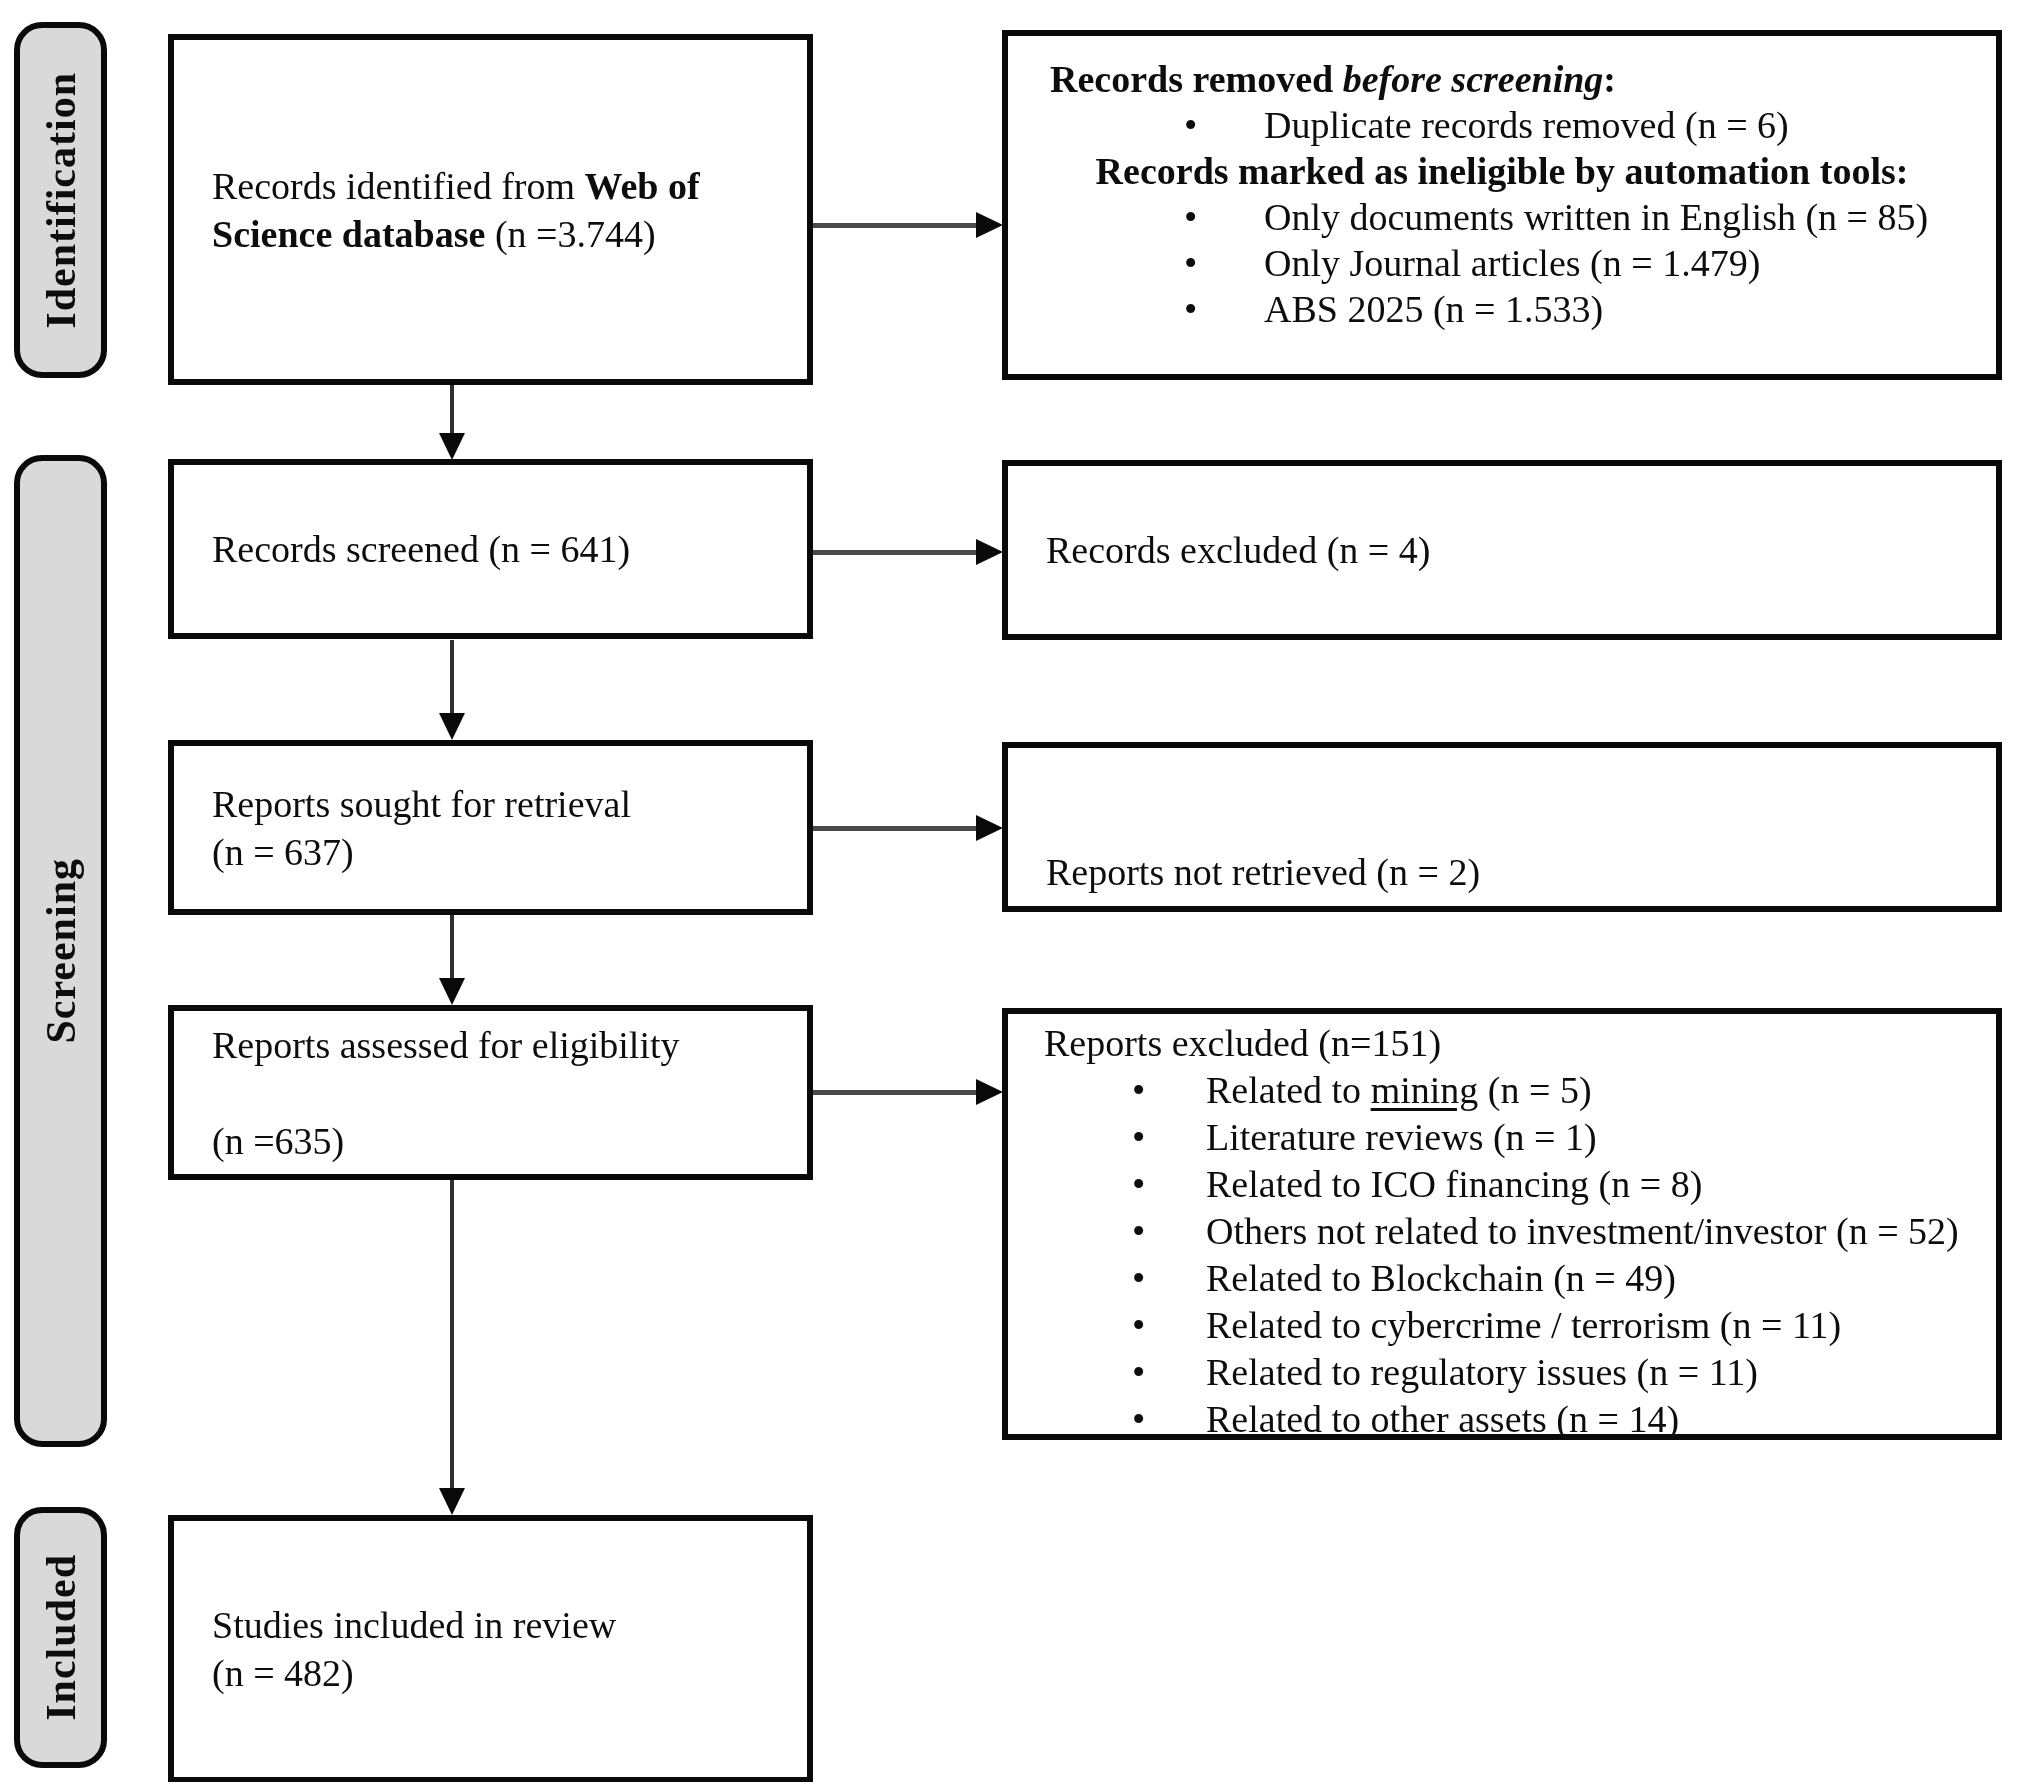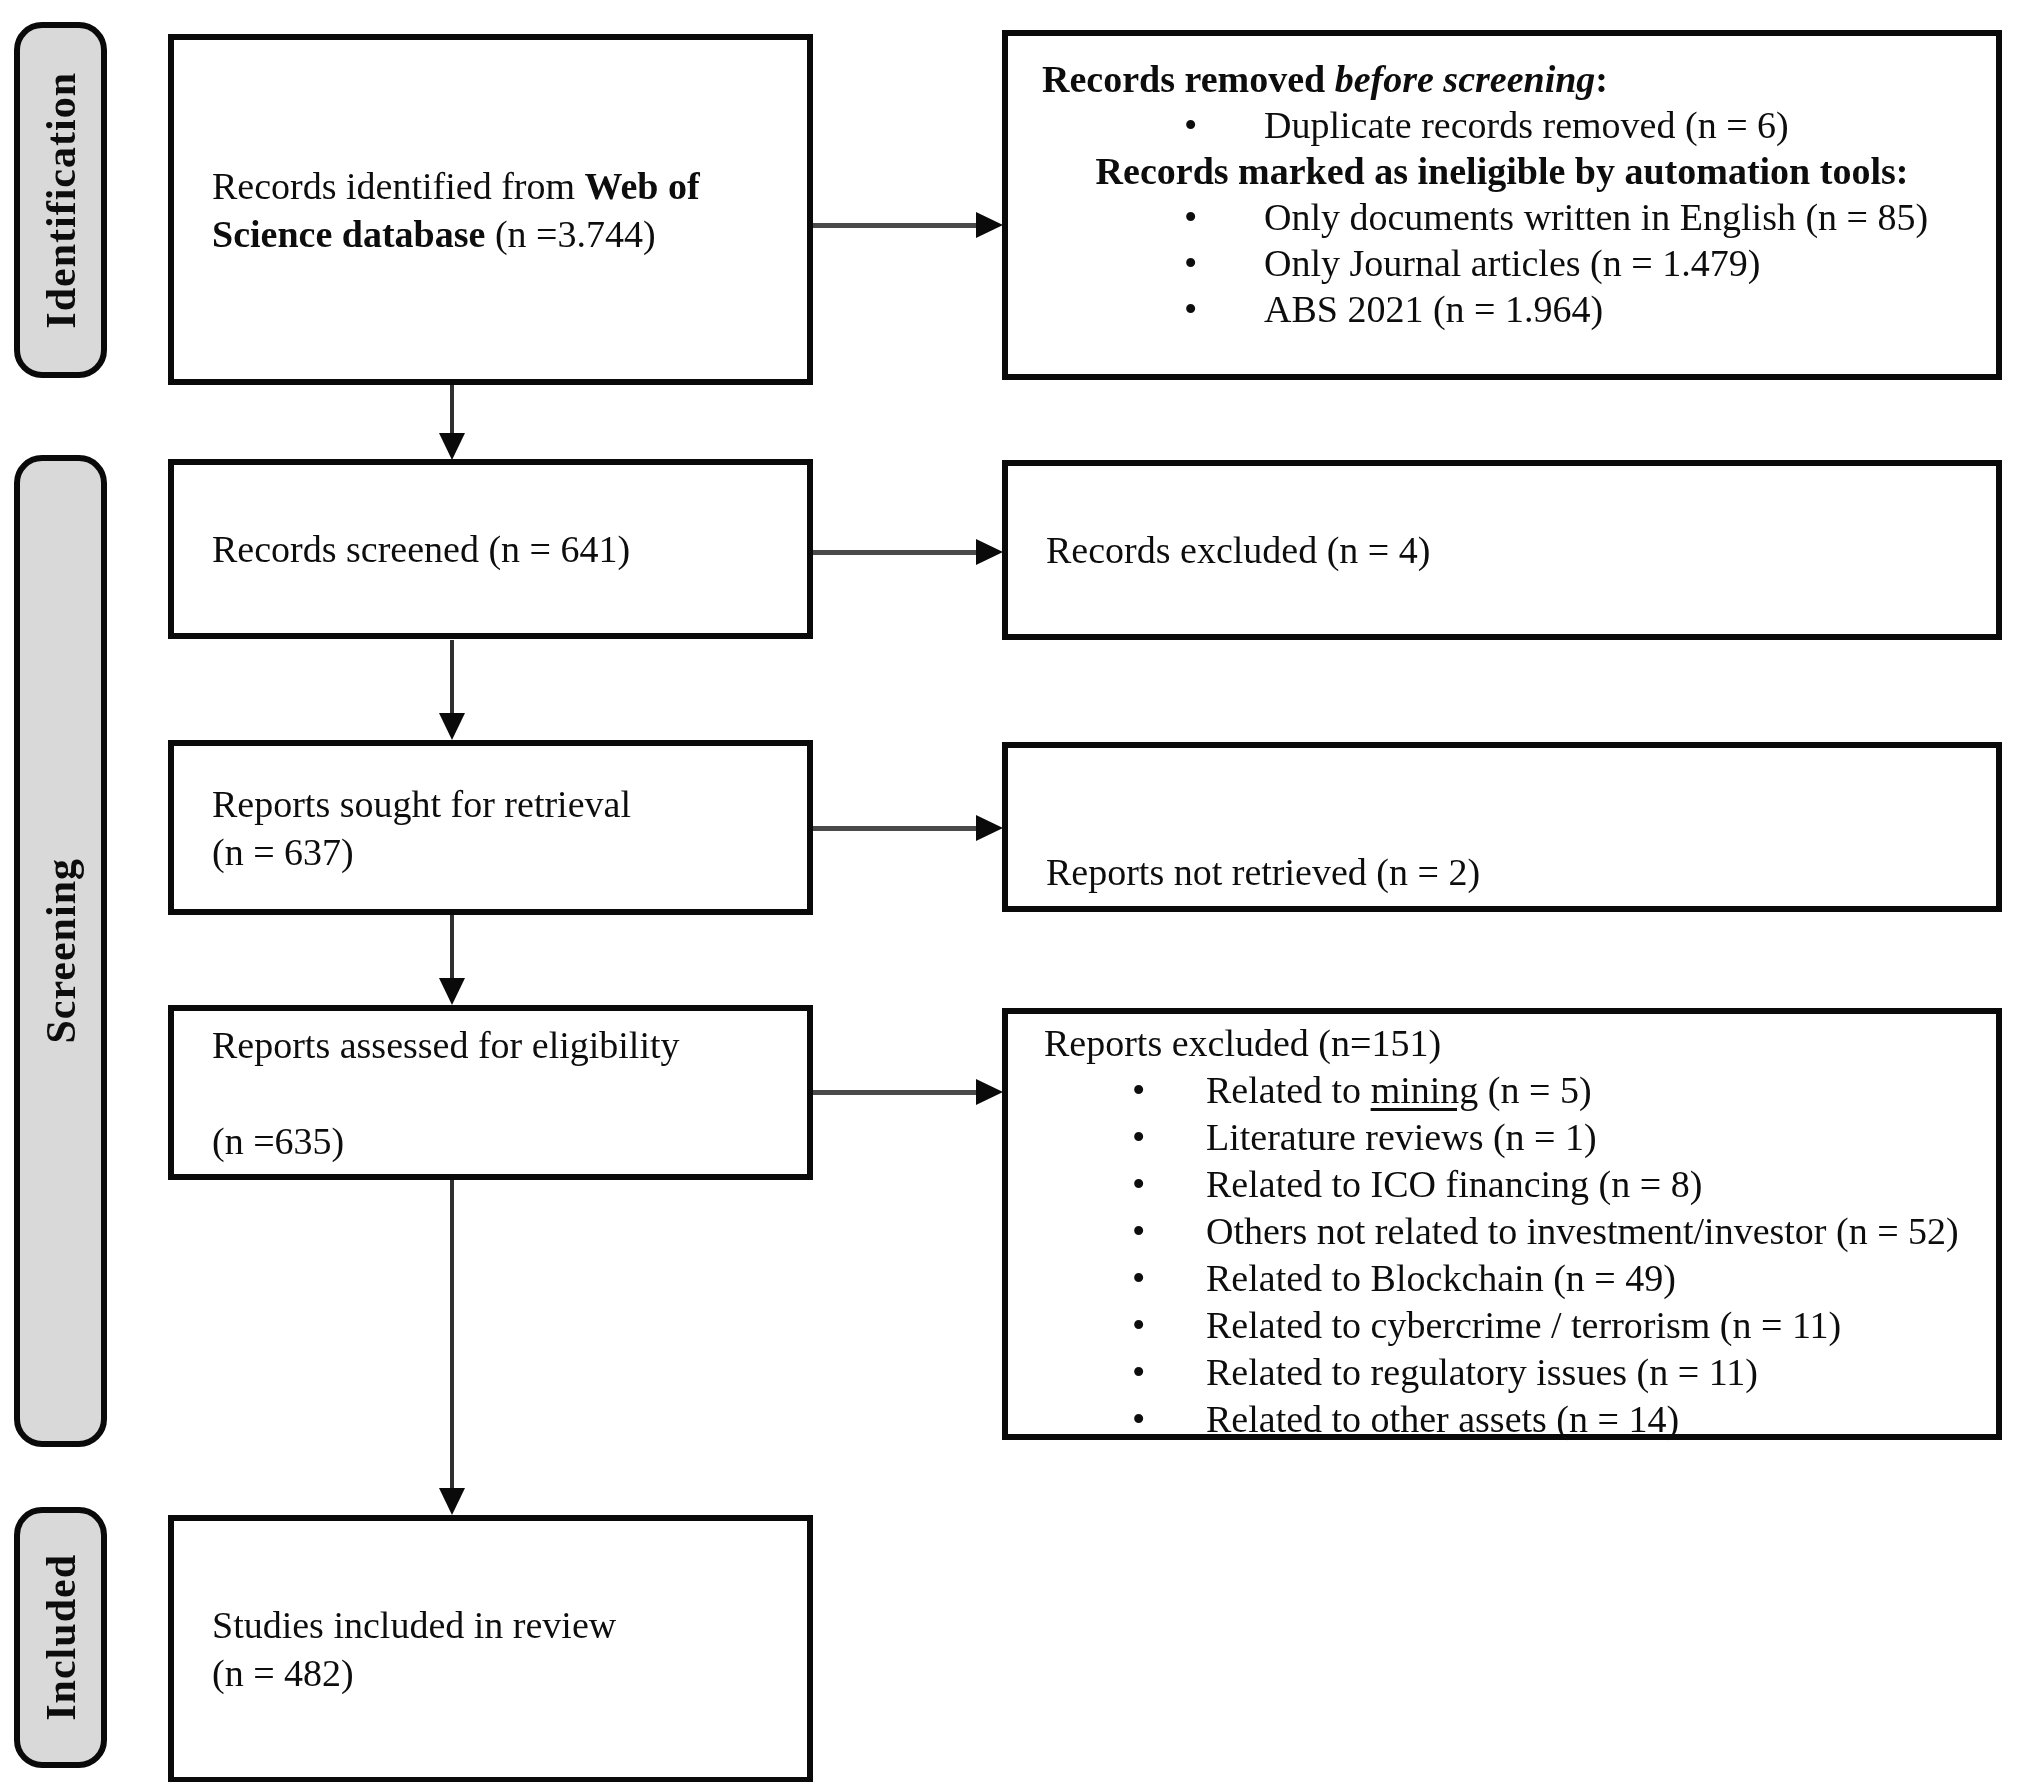--- a/index.html
+++ b/index.html
@@ -68,21 +68,21 @@
   #box-rec-excluded      { top: 460px;  height: 180px; }
   #box-not-retrieved     { top: 742px;  height: 170px; justify-content: flex-end; }
   #box-rep-excluded      { top: 1008px; height: 432px; padding-top: 6px; }
 
   .b { font-weight: bold; }
   .bi { font-weight: bold; font-style: italic; }
   .u { text-decoration: underline; text-underline-offset: 5px; }
 
   
   .r1-row { height: 46px; line-height: 46px; white-space: nowrap; }
-  .r1-header { padding-left: 34px; }
+  .r1-header { padding-left: 34px; margin-left: 8px; }
   .r1-center { text-align: center; }
 
   
   .r4-row { height: 47px; line-height: 47px; white-space: nowrap; }
   .r4-header { padding-left: 36px; }
 
   .bullet-row { display: flex; }
   .indent-lg { padding-left: 176px; }
   .indent-md { padding-left: 124px; }
   .bdot { width: 80px; flex: none; }
@@ -171,21 +171,21 @@
     <div class="r1-row bullet-row indent-lg">
       <span class="bdot">•</span>
       <span>Only documents written in English (n = 85)</span>
     </div>
     <div class="r1-row bullet-row indent-lg">
       <span class="bdot">•</span>
       <span>Only Journal articles (n = 1.479)</span>
     </div>
     <div class="r1-row bullet-row indent-lg">
       <span class="bdot">•</span>
-      <span>ABS 2021 (n = 1.964)</span>
+      <span>ABS 2025 (n = 1.533)</span>
     </div>
   </div>
 
   <div class="box right-col vcenter" id="box-rec-excluded">
     <div>Records excluded (n = 4)</div>
   </div>
 
   <div class="box right-col vcenter" id="box-not-retrieved">
     <div>Reports not retrieved (n = 2)</div>
   </div>

